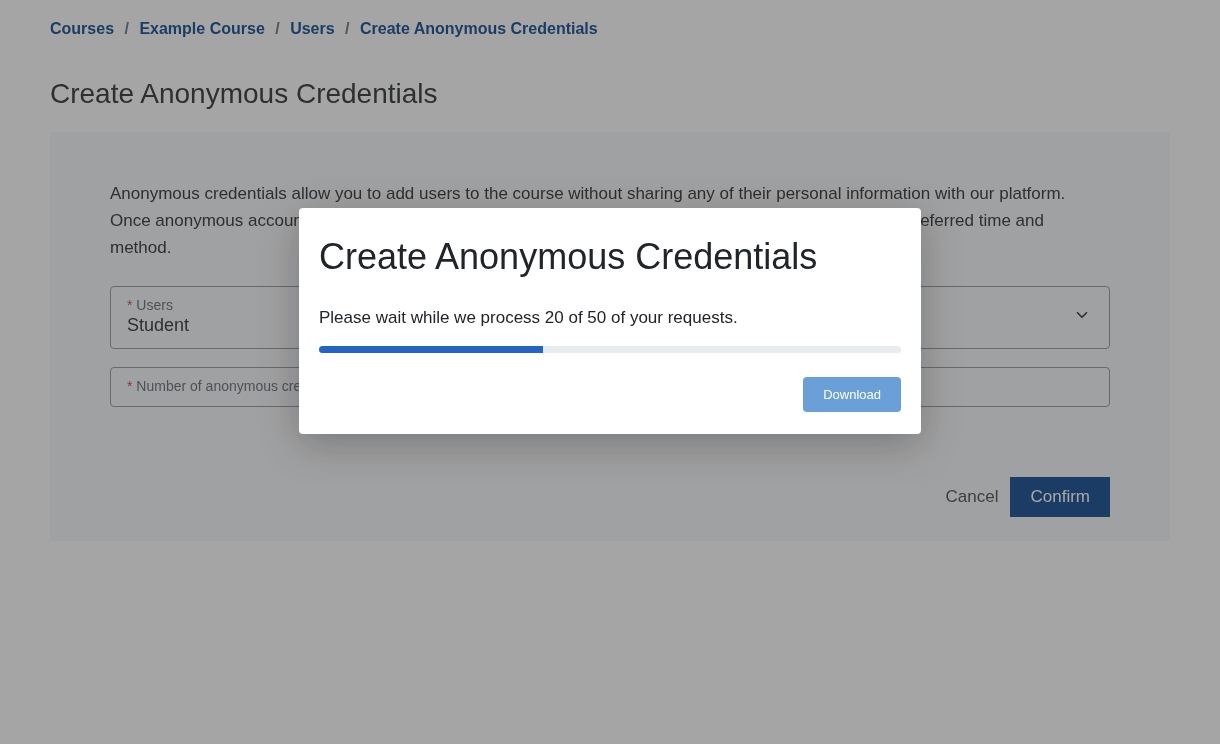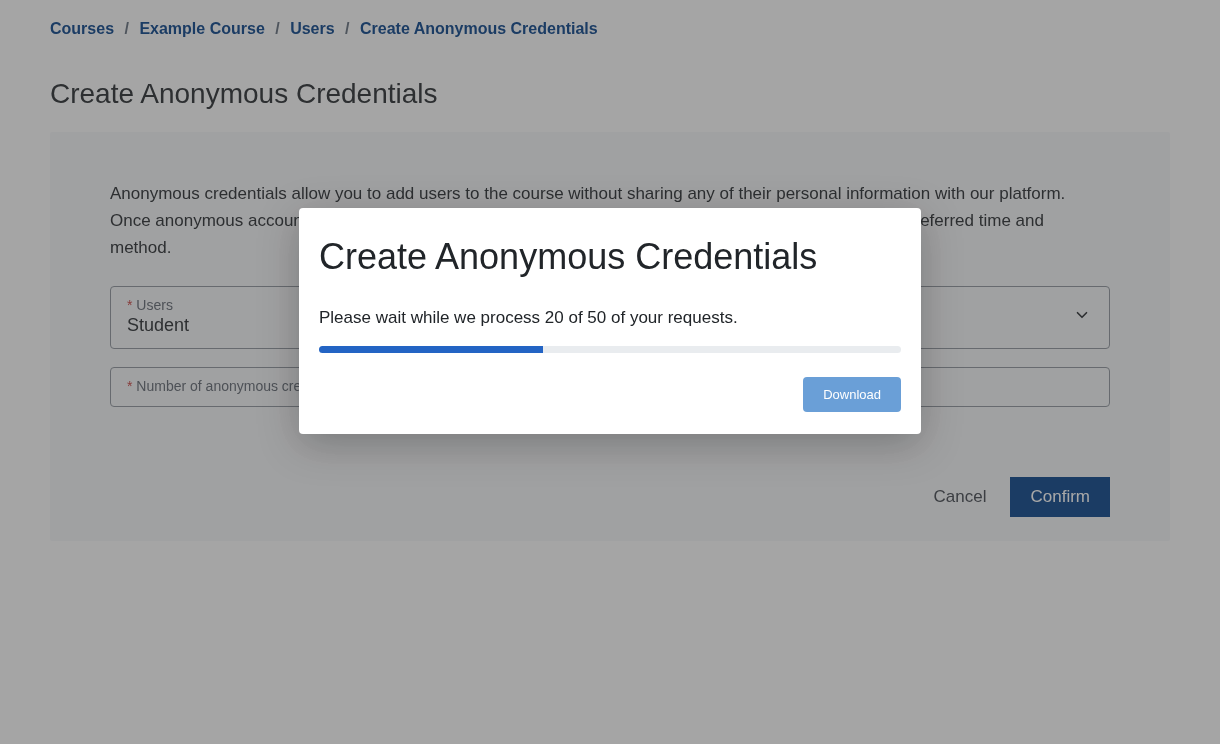--- a/index.html
+++ b/index.html
@@ -28,21 +28,21 @@
     background: #f3f4f6;
     padding: 10px 16px 12px 16px;
     position: relative;
     margin-bottom: 18px;
   }
   .field-label { font-size: 14px; color: #5c636d; font-weight: 400; }
   .field-label .asterisk { color: #c33a38; }
   .field-value { font-size: 18px; color: #212529; margin-top: 2px; background: transparent; border: none; outline: none; width: 95%; font-family: inherit; }
   .field-chevron { position: absolute; right: 18px; top: 50%; transform: translateY(-50%); }
   .field-chevron svg { width: 18px; height: 18px; }
-  .button-row { display: flex; justify-content: flex-end; gap: 24px; margin-top: 70px; align-items: center; }
+  .button-row { display: flex; justify-content: flex-end; gap: 12px; margin-top: 70px; align-items: center; }
   .btn-text { background: none; border: none; color: #3c4149; font-size: 17px; cursor: pointer; }
   .btn-primary {
     background: #003c85; color: #fff; border: none;
     padding: 10px 20px; font-size: 17px; border-radius: 0; cursor: pointer;
   }
   .overlay {
     position: fixed; inset: 0; background: rgba(60,60,60,0.45);
     display: flex; align-items: flex-start; justify-content: center;
     padding-top: 208px;
   }

